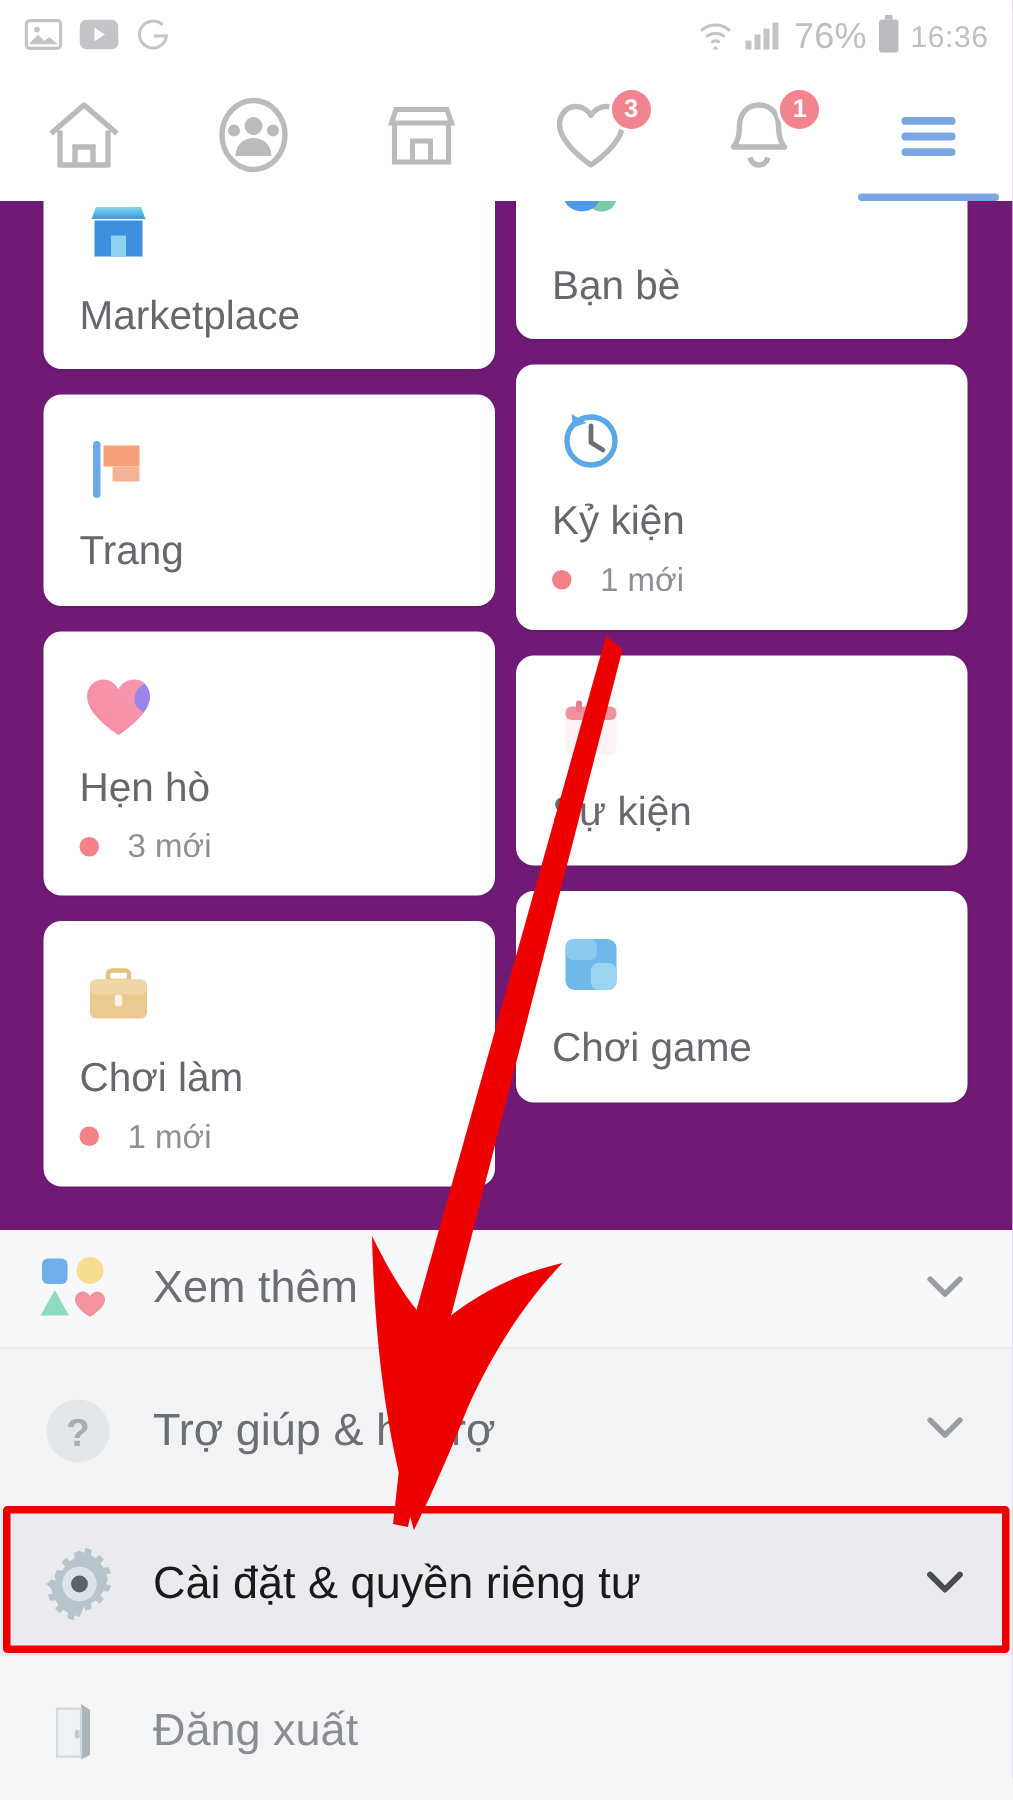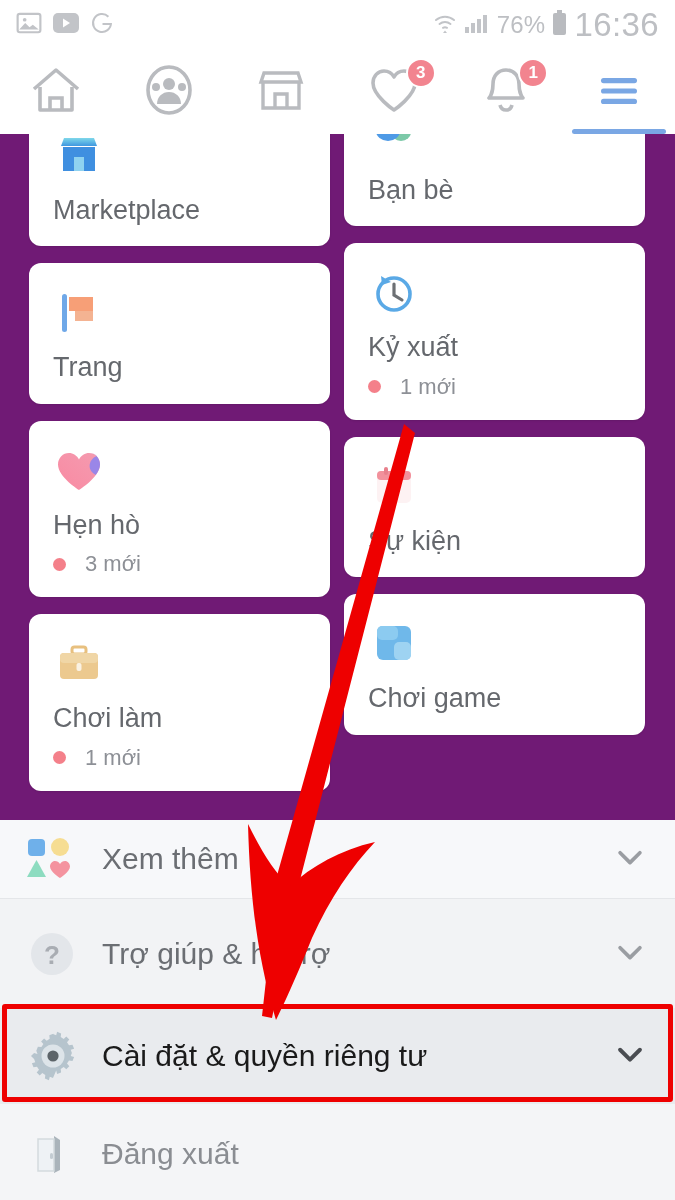--- a/index.html
+++ b/index.html
@@ -14,21 +14,21 @@
   
   .statusbar {
     position: absolute; top: 0; left: 0; width: 675px; height: 50px;
     background: #ffffff; display: flex; align-items: center;
     padding: 0 16px; color: #c2c4c8;
   }
   .sb-left { display: flex; align-items: center; gap: 11px; }
   .sb-right { margin-left: auto; display: flex; align-items: center; gap: 7px; }
   .sb-ico { display: block; }
   .sb-text { font-size: 24px; color: #bdbfc3; letter-spacing: .2px; }
-  .sb-time { font-size: 33px; color: #bdbfc3; letter-spacing: .4px; }
+  .sb-time { font-size: 20px; color: #bdbfc3; letter-spacing: .4px; }
 
   
   .tabbar {
     position: absolute; top: 50px; left: 0; width: 675px; height: 84px;
     background: #ffffff; display: flex; align-items: flex-start;
   }
   .tab {
     flex: 1; height: 84px; position: relative;
     display: flex; align-items: center; justify-content: center;
   }
@@ -300,21 +300,21 @@
       </div>
 
       <div class="card">
         <div class="ico">
           <svg width="52" height="52" viewBox="0 0 52 52">
             <circle cx="26" cy="27" r="16" fill="none" stroke="#5aa9e6" stroke-width="3.6"></circle>
             <path d="M26 17v11l8 5" fill="none" stroke="#6d7074" stroke-width="3.2" stroke-linecap="round"></path>
             <path d="M13 9l1 9 9-3z" fill="#5aa9e6"></path>
           </svg>
         </div>
-        <div class="label">Kỷ xuất</div>
+        <div class="label">Kỷ kiện</div>
         <div class="sub">
           <span class="dot"></span>
           <span>1 mới</span>
         </div>
       </div>
 
       <div class="card">
         <div class="ico">
           <svg width="52" height="52" viewBox="0 0 52 52">
             <rect x="9" y="10" width="34" height="32" rx="5" fill="#fdf2f3"></rect>

